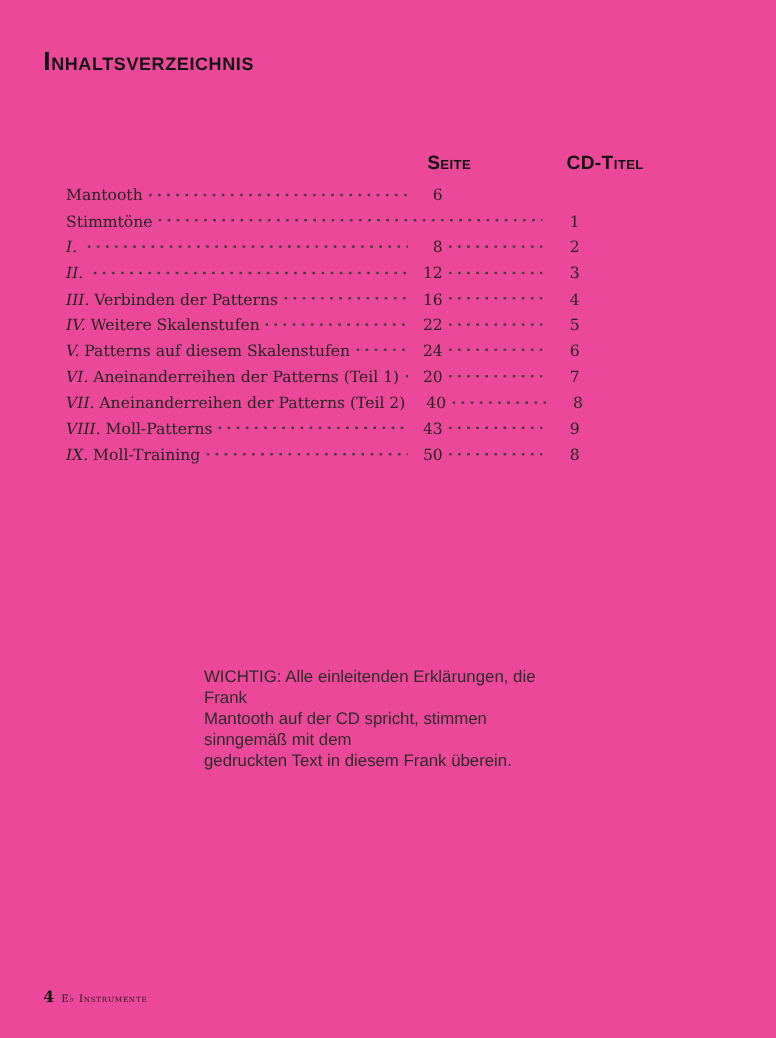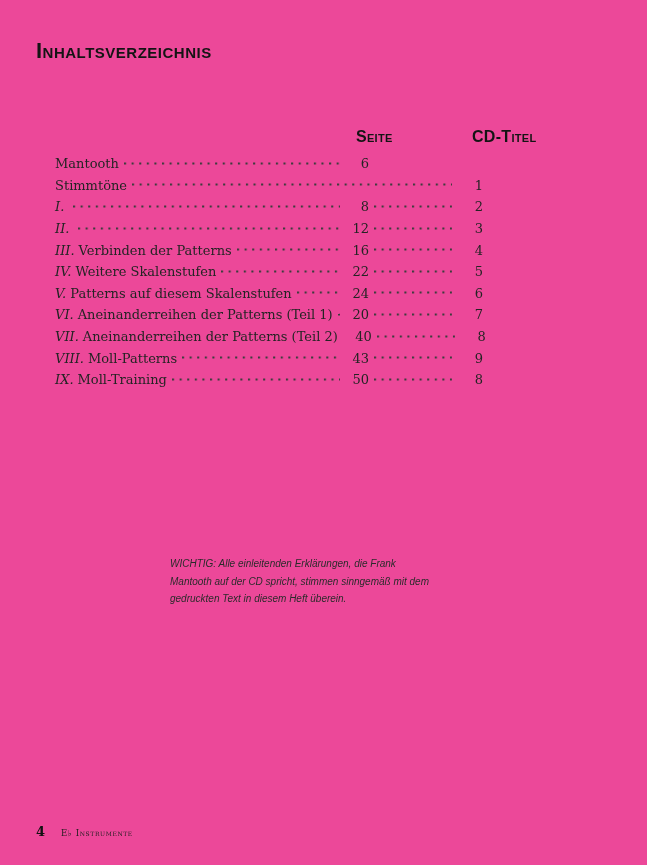--- a/index.html
+++ b/index.html
@@ -93,42 +93,41 @@
   }
   .toc-row.no-cd .leader2 { visibility: hidden; }
 
   
   .note {
     position: absolute;
     left: 170px;
     top: 555px;
     width: 290px;
     font-family: "Liberation Sans", sans-serif;
-    font-size: 10px;
+    font-size: 14px;
     line-height: 17.5px;
     color: #2b2b2b;
-    font-style: italic;
   }
 
   
   .footer {
     position: absolute;
     left: 36px;
     top: 824px;
     display: flex;
     align-items: baseline;
   }
   .footer-page {
     font-family: "DejaVu Serif", serif;
     font-weight: bold;
     font-size: 13px;
     color: #111111;
   }
   .footer-edition {
-    margin-left: 16px;
+    margin-left: 6px;
     font-family: "DejaVu Serif", serif;
     font-variant: small-caps;
     font-size: 8.5px;
     letter-spacing: 0.6px;
     color: #1c1c1c;
   }
 </style>
 </head>
 <body>
 
@@ -223,21 +222,21 @@
       <span class="leader"></span>
       <span class="page-num">50</span>
       <span class="leader leader2"></span>
       <span class="cd-num">8</span>
     </div>
     </div>
 
   <div class="note">
     <div>WICHTIG: Alle einleitenden Erklärungen, die Frank</div>
     <div>Mantooth auf der CD spricht, stimmen sinngemäß mit dem</div>
-    <div>gedruckten Text in diesem Heft überein.</div>
+    <div>gedruckten Text in diesem Frank überein.</div>
   </div>
 
   <div class="footer">
     <span class="footer-page">4</span>
     <span class="footer-edition">E♭ Instrumente</span>
   </div>
 
 </div>
 
 </body></html>

